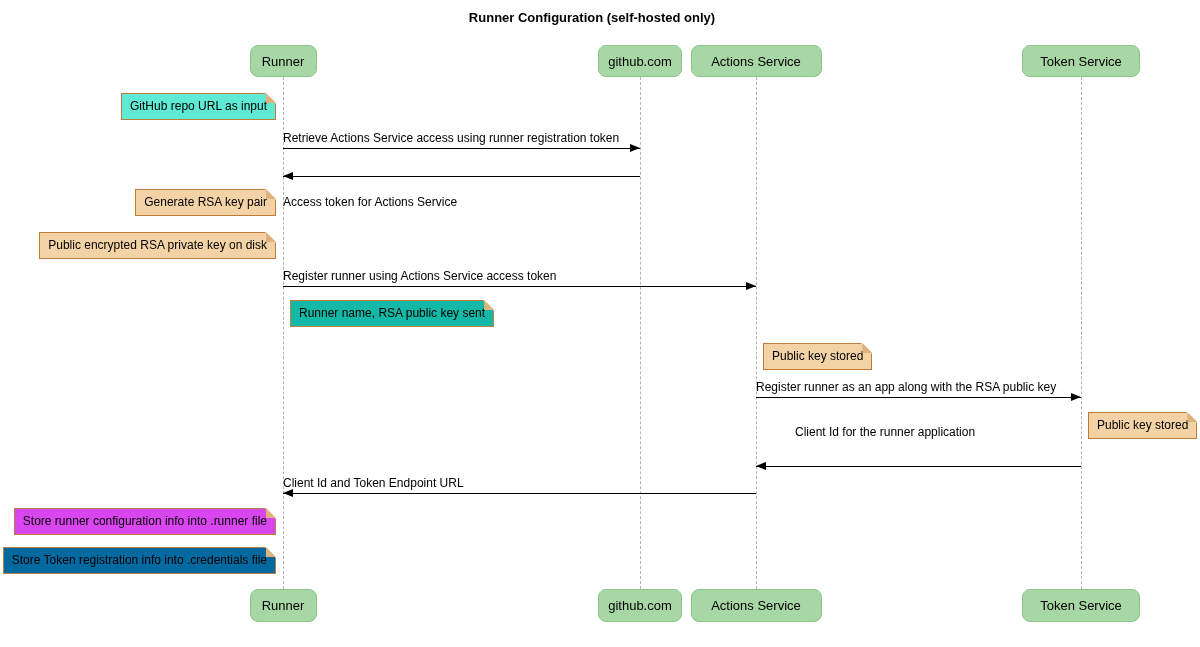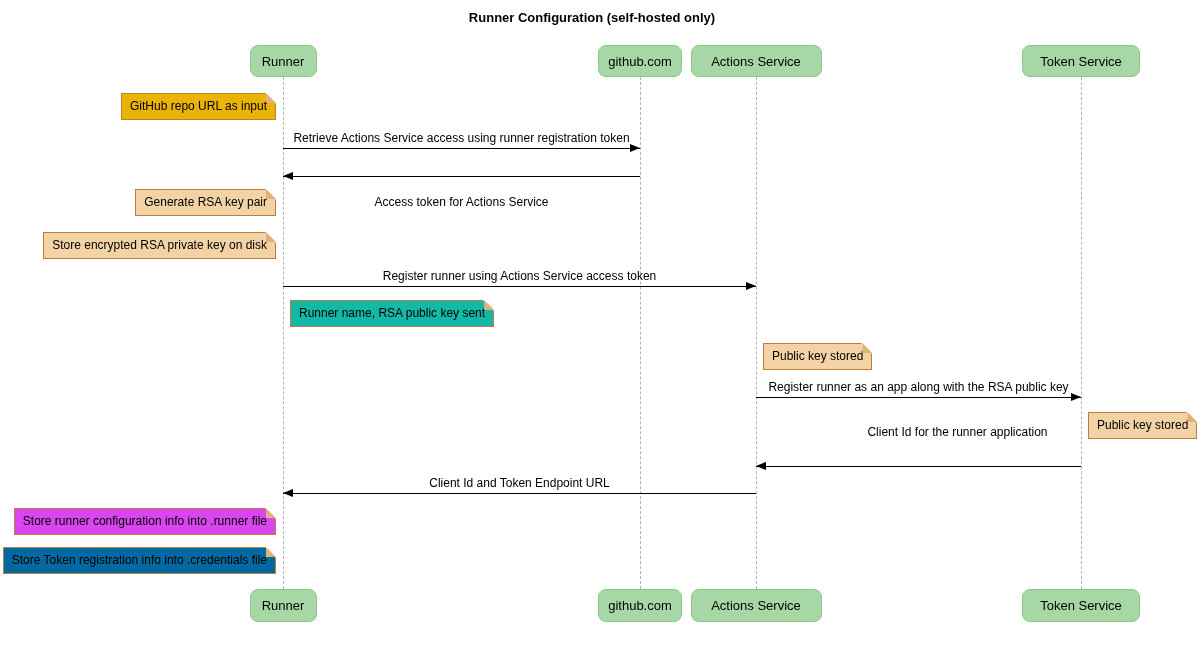--- a/index.html
+++ b/index.html
@@ -23,21 +23,21 @@
   }
   .lifeline{
     position:absolute;width:0;
     border-left:1px dashed #b3b3b3;
   }
   .msg-line{
     position:absolute;height:0;
     border-top:1px solid #000;
   }
   .msg-label{
-    position:absolute;text-align:center;
+    position:absolute;
     font-size:12px;color:#000;white-space:nowrap;
   }
   .arrowhead{
     position:absolute;width:0;height:0;
   }
   .arrowhead.right{
     border-left:10px solid #000;
     border-top:4px solid transparent;
     border-bottom:4px solid transparent;
   }
@@ -92,22 +92,22 @@
       <div class="msg-label" style="left: 283px; width: 473px; top: 269px;">Register runner using Actions Service access token</div>
       <div class="msg-line" style="left: 756px; top: 397px; width: 325px; border-top-color: rgb(0, 0, 0);"></div>
       <div class="arrowhead right" style="top: 393px; left: 1071px;"></div>
       <div class="msg-label" style="left: 756px; width: 325px; top: 380px;">Register runner as an app along with the RSA public key</div>
       <div class="msg-line" style="left: 756px; top: 466px; width: 325px; border-top-color: rgb(0, 0, 0);"></div>
       <div class="arrowhead left" style="top: 462px; left: 756px;"></div>
       <div class="msg-label" style="left: 756px; width: 325px; top: 425px; margin-left: 39px;">Client Id for the runner application</div>
       <div class="msg-line" style="left: 283px; top: 493px; width: 473px; border-top-color: rgb(0, 0, 0);"></div>
       <div class="arrowhead left" style="top: 489px; left: 283px;"></div>
       <div class="msg-label" style="left: 283px; width: 473px; top: 476px;">Client Id and Token Endpoint URL</div>
-      <div class="note" style="top: 93px; background: #eab308; border: 1px solid rgb(190, 125, 60); right: 924px; text-align: center;"><span>GitHub repo URL as input</span><div class="fold-cut"></div><div class="fold-flap" style="background: rgb(223, 178, 124);"></div></div>
+      <div class="note" style="top: 93px; background: #5eead4; border: 1px solid rgb(190, 125, 60); right: 924px; text-align: center;"><span>GitHub repo URL as input</span><div class="fold-cut"></div><div class="fold-flap" style="background: rgb(223, 178, 124);"></div></div>
       <div class="note" style="top: 189px; background: rgb(243, 211, 165); border: 1px solid rgb(190, 125, 60); right: 924px;"><span>Generate RSA key pair</span><div class="fold-cut"></div><div class="fold-flap" style="background: rgb(223, 178, 124);"></div></div>
-      <div class="note" style="top: 232px; background: rgb(243, 211, 165); border: 1px solid rgb(190, 125, 60); right: 924px;"><span>Store encrypted RSA private key on disk</span><div class="fold-cut"></div><div class="fold-flap" style="background: rgb(223, 178, 124);"></div></div>
+      <div class="note" style="top: 232px; background: rgb(243, 211, 165); border: 1px solid rgb(190, 125, 60); right: 924px;"><span>Public encrypted RSA private key on disk</span><div class="fold-cut"></div><div class="fold-flap" style="background: rgb(223, 178, 124);"></div></div>
       <div class="note" style="top: 300px; background: #14b8a6; border: 1px solid rgb(190, 125, 60); left: 290px;"><span>Runner name, RSA public key sent</span><div class="fold-cut"></div><div class="fold-flap" style="background: rgb(223, 178, 124);"></div></div>
       <div class="note" style="top: 343px; background: rgb(243, 211, 165); border: 1px solid rgb(190, 125, 60); left: 763px;"><span>Public key stored</span><div class="fold-cut"></div><div class="fold-flap" style="background: rgb(223, 178, 124);"></div></div>
       <div class="note" style="top: 412px; background: rgb(243, 211, 165); border: 1px solid rgb(190, 125, 60); left: 1088px;"><span>Public key stored</span><div class="fold-cut"></div><div class="fold-flap" style="background: rgb(223, 178, 124);"></div></div>
       <div class="note" style="top: 508px; background: #d946ef; border: 1px solid rgb(190, 125, 60); right: 924px;"><span>Store runner configuration info into .runner file</span><div class="fold-cut"></div><div class="fold-flap" style="background: rgb(223, 178, 124);"></div></div>
       <div class="note" style="top: 547px; background: #0369a1; border: 1px solid rgb(190, 125, 60); right: 924px;"><span>Store Token registration info into .credentials file</span><div class="fold-cut"></div><div class="fold-flap" style="background: rgb(223, 178, 124);"></div></div>
     </div>
 </div>
 
 </body></html>

